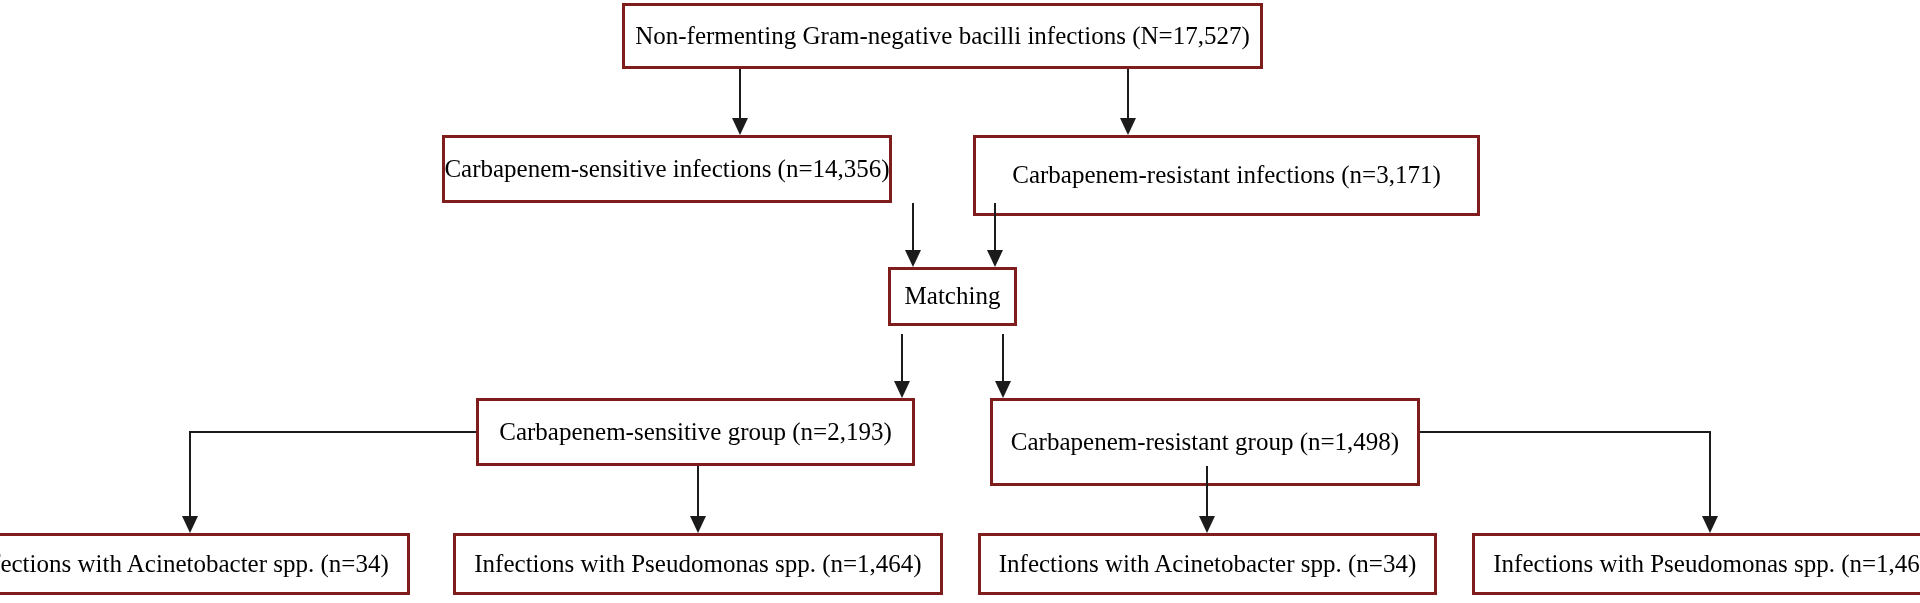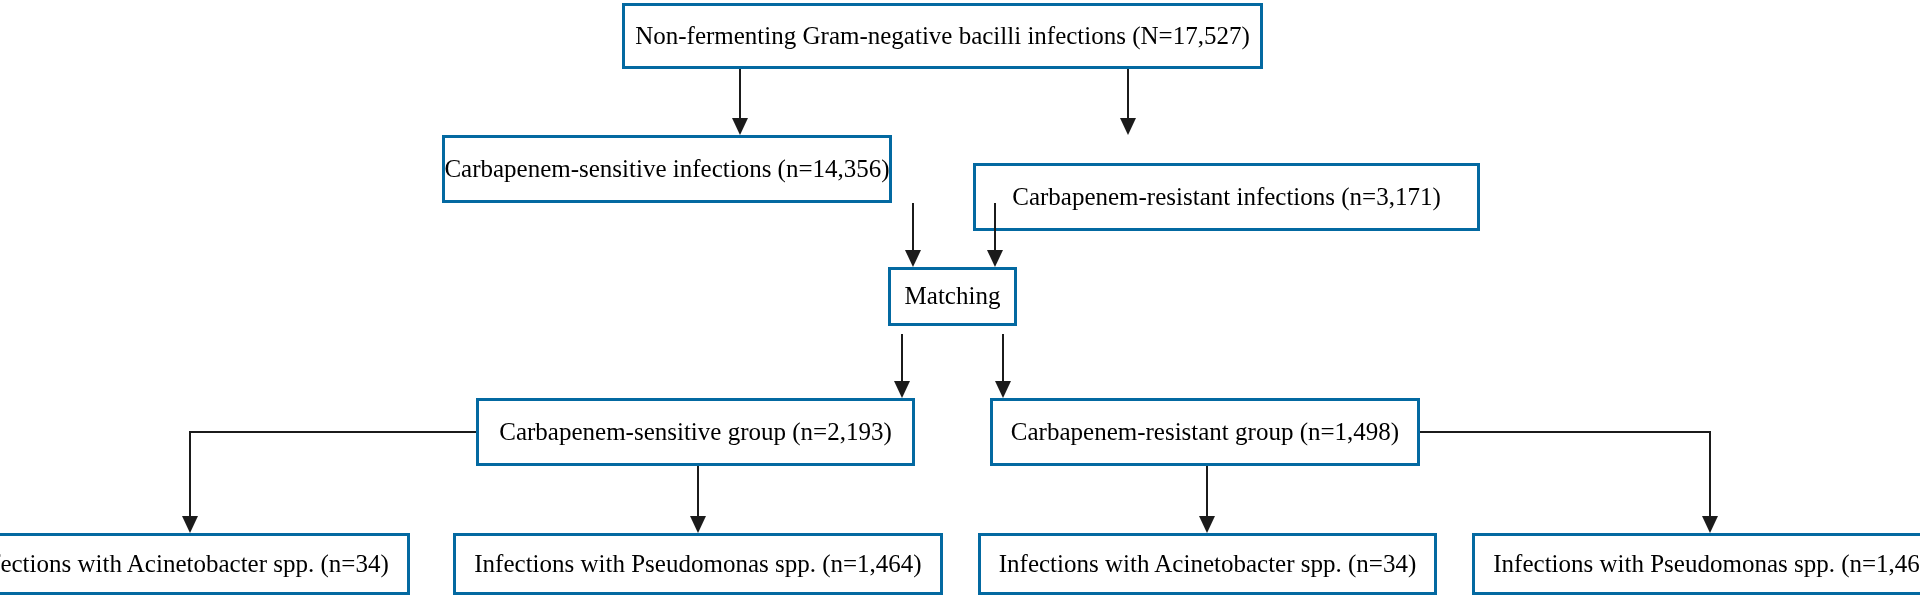--- a/index.html
+++ b/index.html
@@ -11,21 +11,21 @@
   #canvas {
     position: relative;
     width: 1920px;
     height: 603px;
     background: #ffffff;
     font-family: "Liberation Serif", "DejaVu Serif", serif;
   }
   .node {
     position: absolute;
     box-sizing: border-box;
-    border: 3px solid #0369a1;
+    border: 3px solid #7f1d1d;
     background: #ffffff;
     color: #000000;
     display: flex;
     align-items: center;
     justify-content: center;
     text-align: left;
     font-size: 25px;
     line-height: 1.15;
     white-space: nowrap;
   }
@@ -50,36 +50,36 @@
 <div id="canvas">
 
   <div class="node" style="left:622px; top:3px; width:641px; height:66px;">Non-fermenting Gram-negative bacilli infections (N=17,527)</div>
 
   <div class="v-line" style="left:739px; top:69px; height:52px;"></div>
   <div class="arrow-down" style="left:732px; top:118px;"></div>
   <div class="v-line" style="left:1127px; top:69px; height:52px;"></div>
   <div class="arrow-down" style="left:1120px; top:118px;"></div>
 
   <div class="node" style="left:442px; top:135px; width:450px; height:68px;">Carbapenem-sensitive infections (n=14,356)</div>
-  <div class="node" style="left:973px; top:135px; width:507px; height:68px;margin-top:28px;">Carbapenem-resistant infections (n=3,171)</div>
+  <div class="node" style="left:973px; top:135px; width:507px; height:81px;">Carbapenem-resistant infections (n=3,171)</div>
 
   <div class="v-line" style="left:912px; top:203px; height:50px;"></div>
   <div class="arrow-down" style="left:905px; top:250px;"></div>
   <div class="v-line" style="left:994px; top:203px; height:50px;"></div>
   <div class="arrow-down" style="left:987px; top:250px;"></div>
 
   <div class="node" style="left:888px; top:267px; width:129px; height:59px;">Matching</div>
 
   <div class="v-line" style="left:901px; top:334px; height:50px;"></div>
   <div class="arrow-down" style="left:894px; top:381px;"></div>
   <div class="v-line" style="left:1002px; top:334px; height:50px;"></div>
   <div class="arrow-down" style="left:995px; top:381px;"></div>
 
   <div class="node" style="left:476px; top:398px; width:439px; height:68px;">Carbapenem-sensitive group (n=2,193)</div>
-  <div class="node" style="left:990px; top:398px; width:430px; height:68px;">Carbapenem-resistant group (n=1,498)</div>
+  <div class="node" style="left:990px; top:398px; width:430px; height:88px;">Carbapenem-resistant group (n=1,498)</div>
 
   <div class="h-line" style="left:189px; top:431px; width:287px;"></div>
   <div class="v-line" style="left:189px; top:431px; height:85px;"></div>
   <div class="arrow-down" style="left:182px; top:516px;"></div>
 
   <div class="v-line" style="left:697px; top:466px; height:50px;"></div>
   <div class="arrow-down" style="left:690px; top:516px;"></div>
 
   <div class="v-line" style="left:1206px; top:466px; height:50px;"></div>
   <div class="arrow-down" style="left:1199px; top:516px;"></div>

